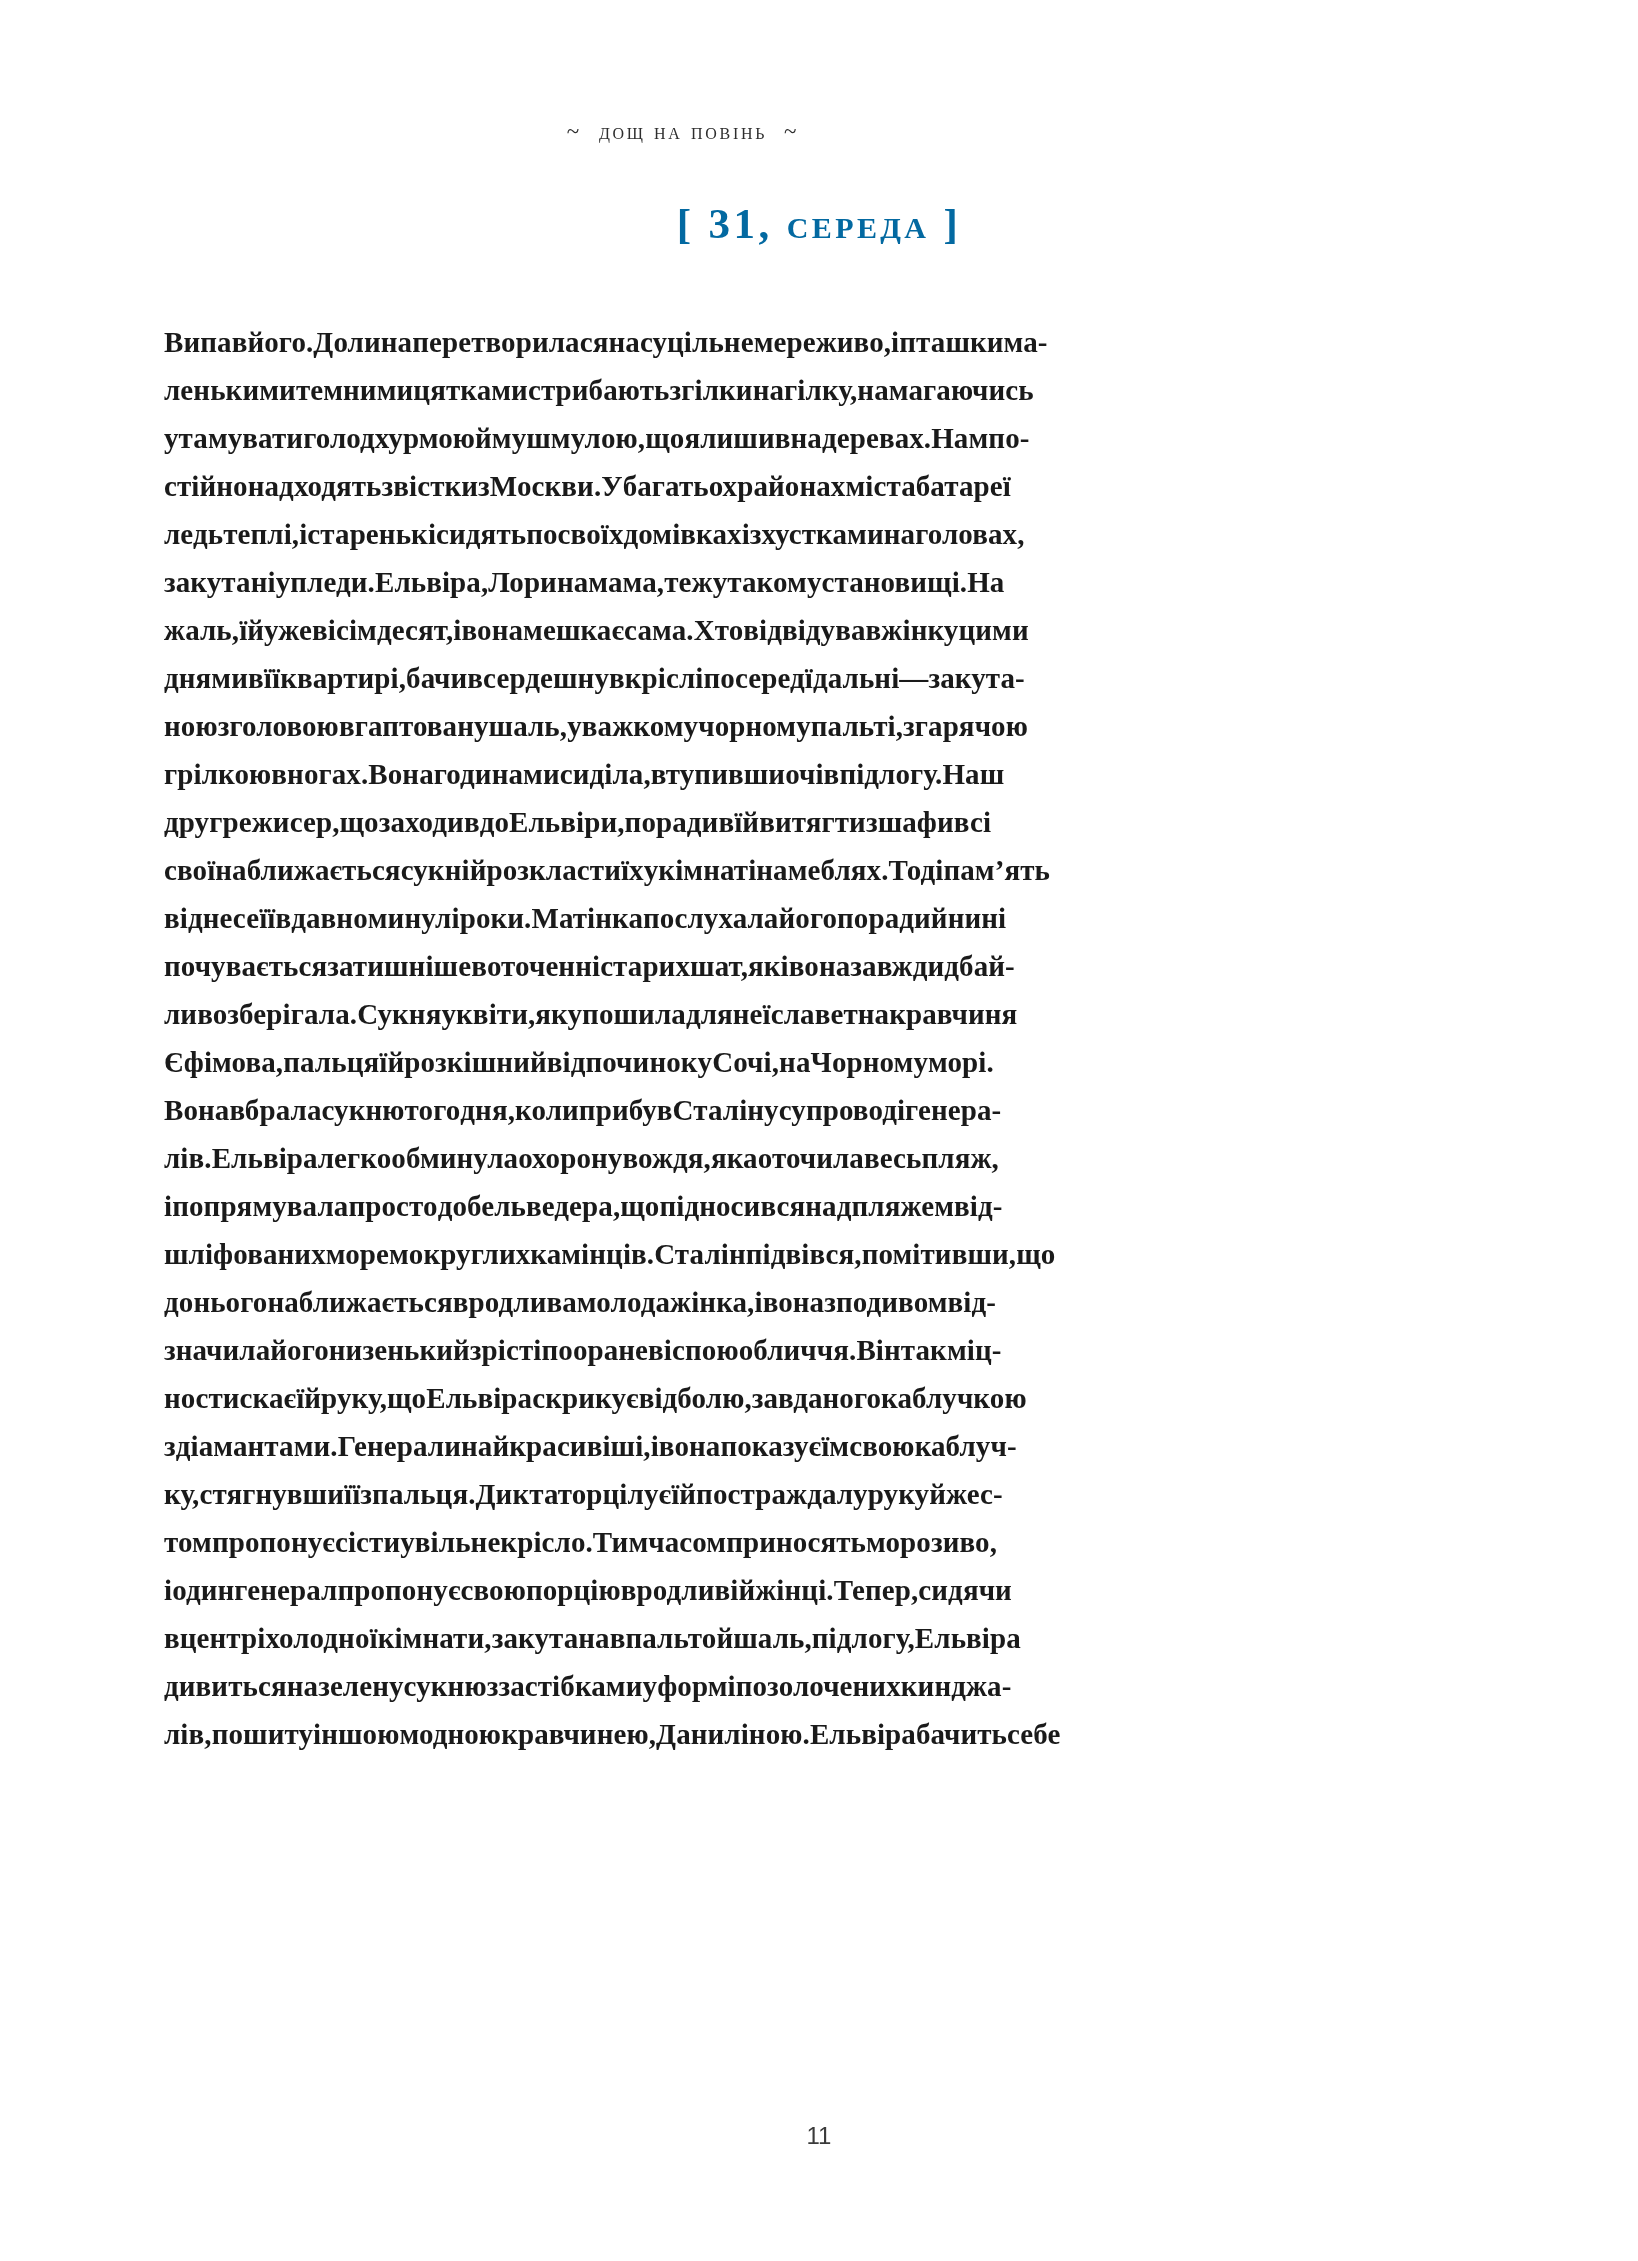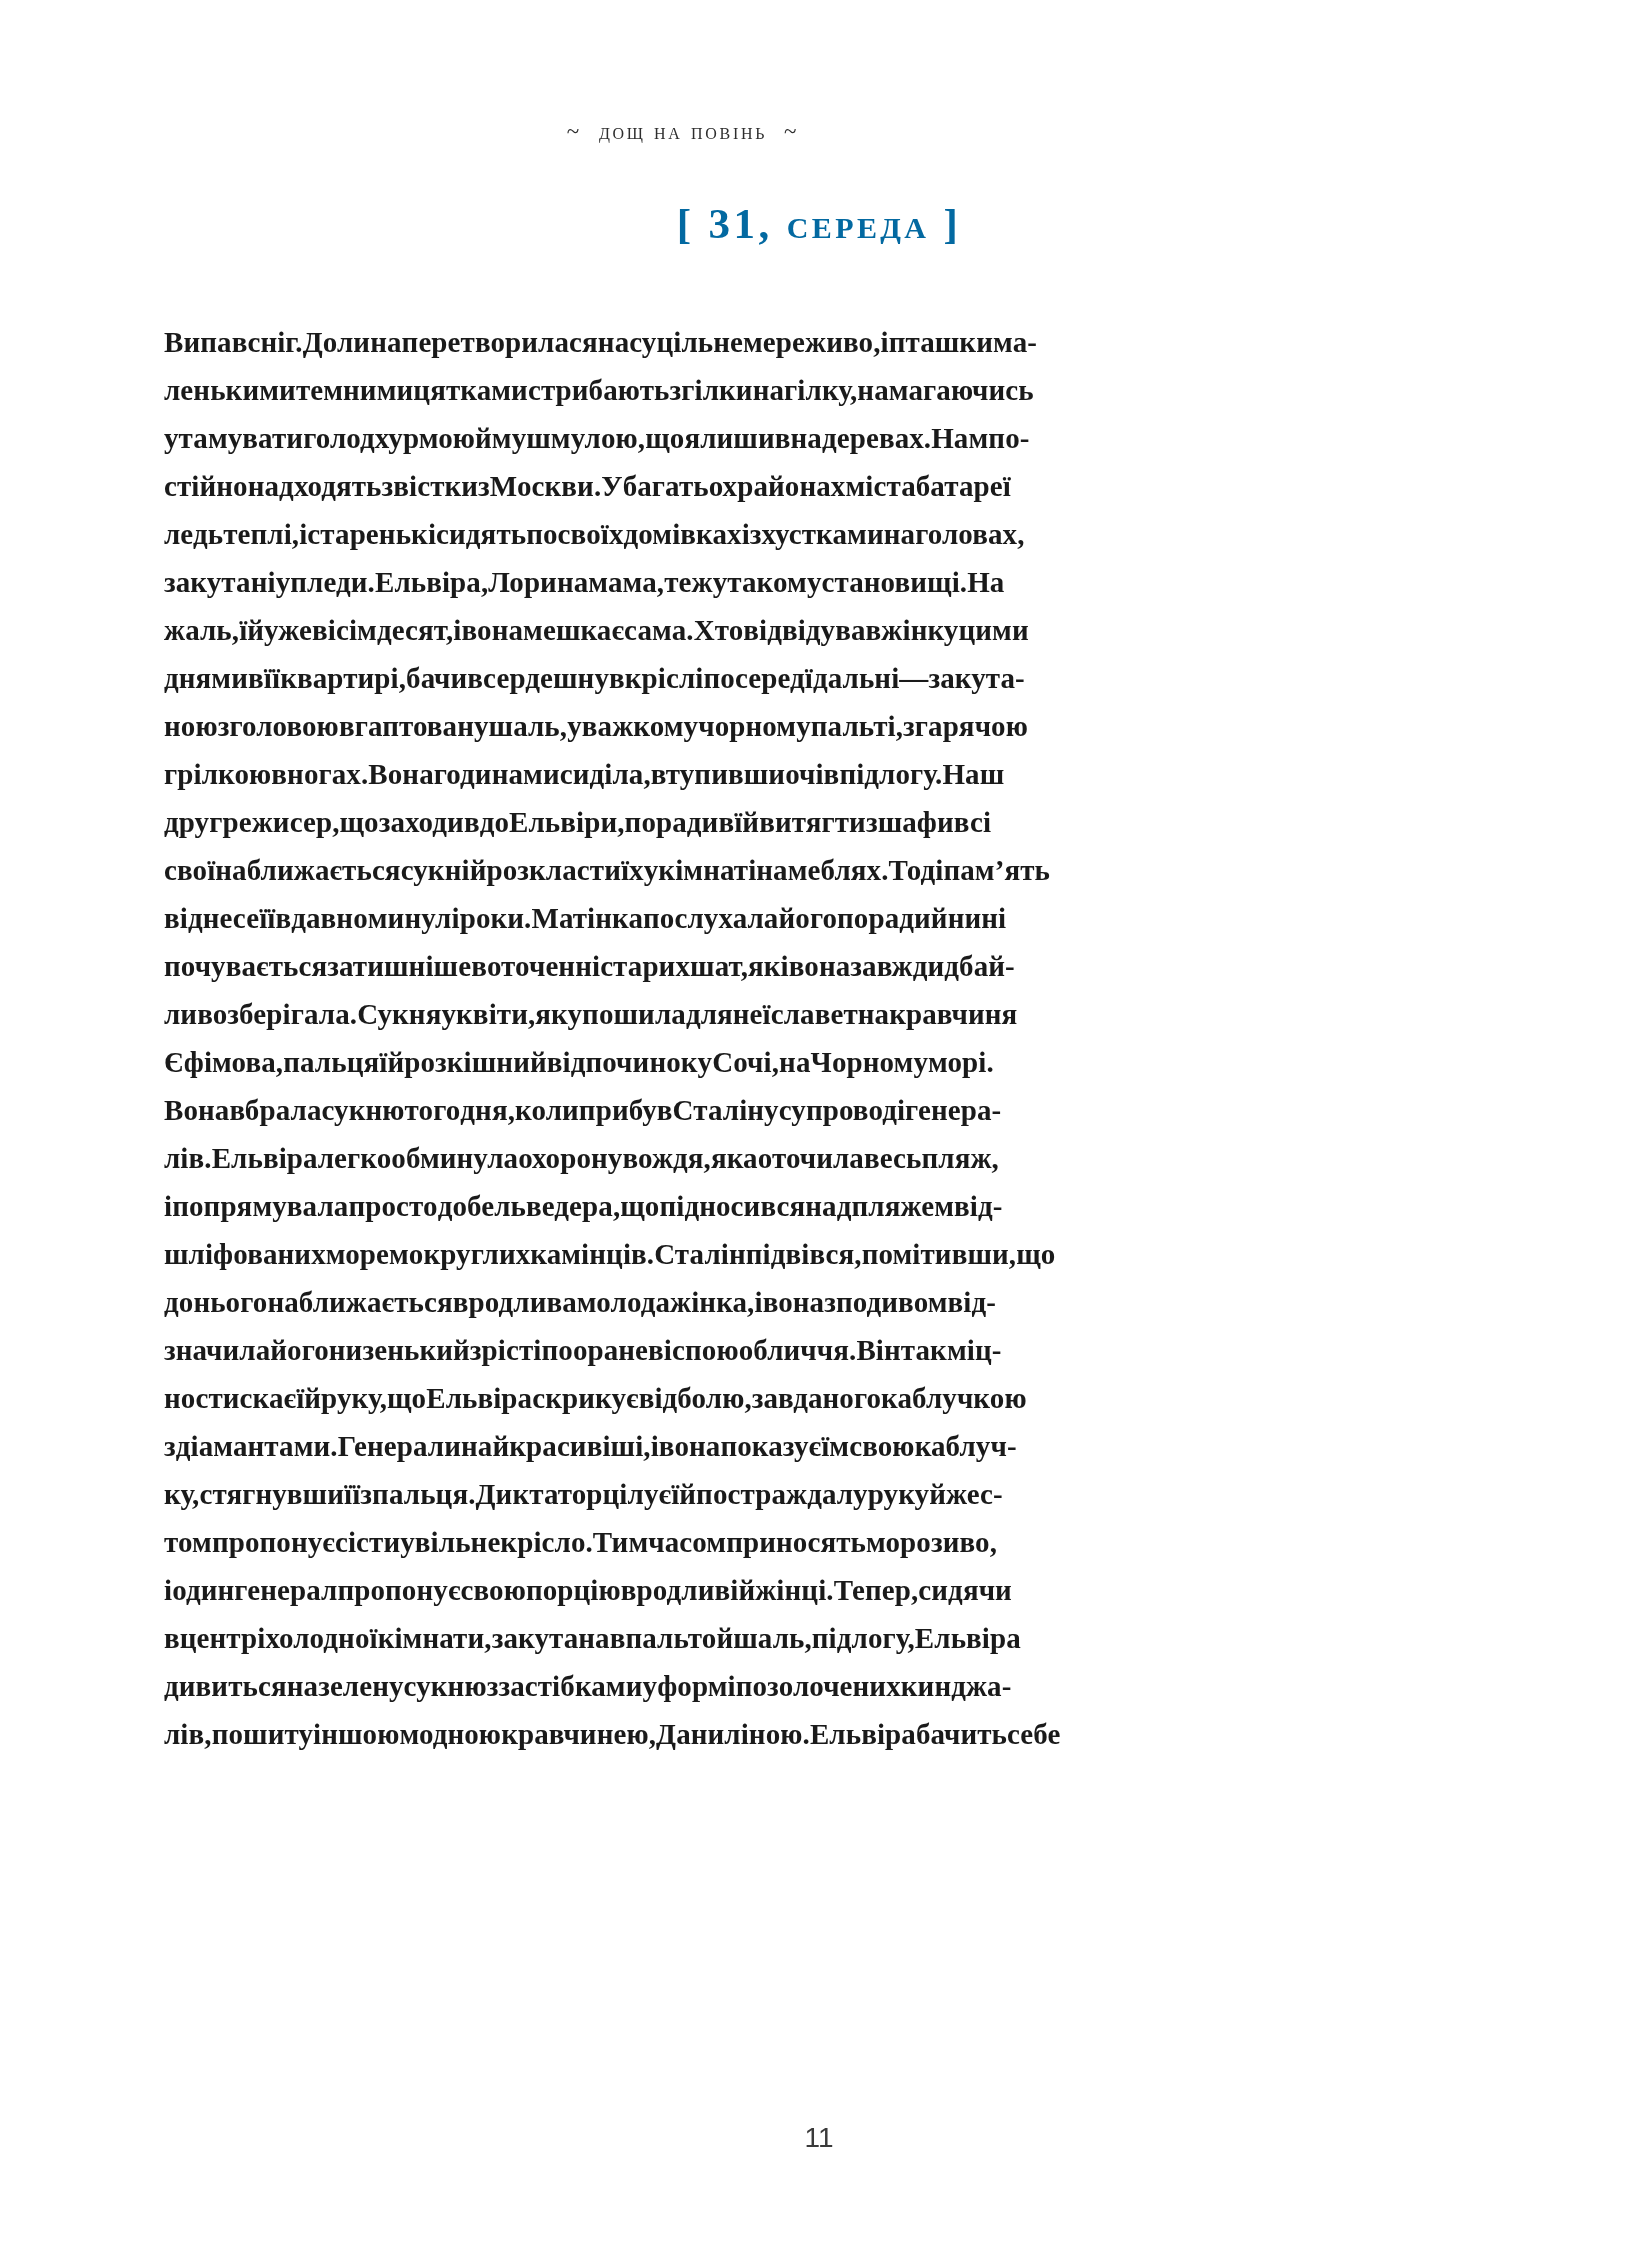--- a/index.html
+++ b/index.html
@@ -71,37 +71,37 @@
   }
   .line.justify > span { display: inline-block; }
 
   
   .folio {
     position: absolute;
     top: 2122px;
     left: 0;
     width: 1638px;
     text-align: center;
-    font-size: 28px;
+    font-size: 24px;
     color: #3a3a3a;
     font-family: "Liberation Sans", "DejaVu Sans", sans-serif;
     white-space: pre;
   }
 </style>
 </head>
 <body>
 
 <div class="page">
 
   <div class="running-header">~  Дощ на повінь  ~</div>
 
   <div class="chapter-title">[ 31, середа ]</div>
 
   <div class="textblock">
-      <div class="line justify"><span>Випав</span><span>сніг.</span><span>Долина</span><span>перетворилася</span><span>на</span><span>суцільне</span><span>мереживо,</span><span>і</span><span>пташки</span><span>ма-</span></div>
+      <div class="line justify"><span>Випав</span><span>його.</span><span>Долина</span><span>перетворилася</span><span>на</span><span>суцільне</span><span>мереживо,</span><span>і</span><span>пташки</span><span>ма-</span></div>
       <div class="line justify"><span>ленькими</span><span>темними</span><span>цятками</span><span>стрибають</span><span>з</span><span>гілки</span><span>на</span><span>гілку,</span><span>намагаючись</span></div>
       <div class="line justify"><span>утамувати</span><span>голод</span><span>хурмою</span><span>й</span><span>мушмулою,</span><span>що</span><span>я</span><span>лишив</span><span>на</span><span>деревах.</span><span>Нам</span><span>по-</span></div>
       <div class="line justify"><span>стійно</span><span>надходять</span><span>звістки</span><span>з</span><span>Москви.</span><span>У</span><span>багатьох</span><span>районах</span><span>міста</span><span>батареї</span></div>
       <div class="line justify"><span>ледь</span><span>теплі,</span><span>і</span><span>старенькі</span><span>сидять</span><span>по</span><span>своїх</span><span>домівках</span><span>із</span><span>хустками</span><span>на</span><span>головах,</span></div>
       <div class="line justify"><span>закутані</span><span>у</span><span>пледи.</span><span>Ельвіра,</span><span>Лорина</span><span>мама,</span><span>теж</span><span>у</span><span>такому</span><span>становищі.</span><span>На</span></div>
       <div class="line justify"><span>жаль,</span><span>їй</span><span>уже</span><span>вісімдесят,</span><span>і</span><span>вона</span><span>мешкає</span><span>сама.</span><span>Хто</span><span>відвідував</span><span>жінку</span><span>цими</span></div>
       <div class="line justify"><span>днями</span><span>в</span><span>її</span><span>квартирі,</span><span>бачив</span><span>сердешну</span><span>в</span><span>кріслі</span><span>посеред</span><span>їдальні</span><span>—</span><span>закута-</span></div>
       <div class="line justify"><span>ною</span><span>з</span><span>головою</span><span>в</span><span>гаптовану</span><span>шаль,</span><span>у</span><span>важкому</span><span>чорному</span><span>пальті,</span><span>з</span><span>гарячою</span></div>
       <div class="line justify"><span>грілкою</span><span>в</span><span>ногах.</span><span>Вона</span><span>годинами</span><span>сиділа,</span><span>втупивши</span><span>очі</span><span>в</span><span>підлогу.</span><span>Наш</span></div>
       <div class="line justify"><span>друг</span><span>режисер,</span><span>що</span><span>заходив</span><span>до</span><span>Ельвіри,</span><span>порадив</span><span>їй</span><span>витягти</span><span>з</span><span>шафи</span><span>всі</span></div>

